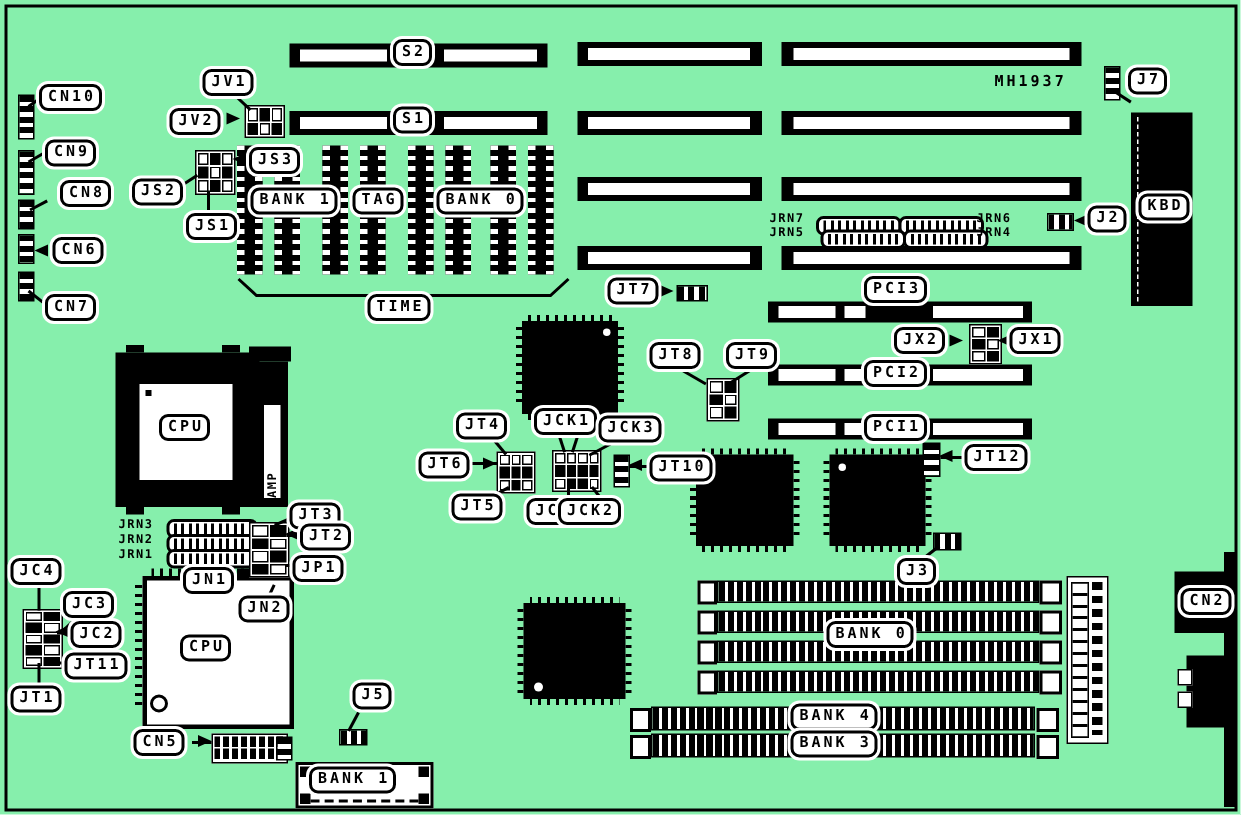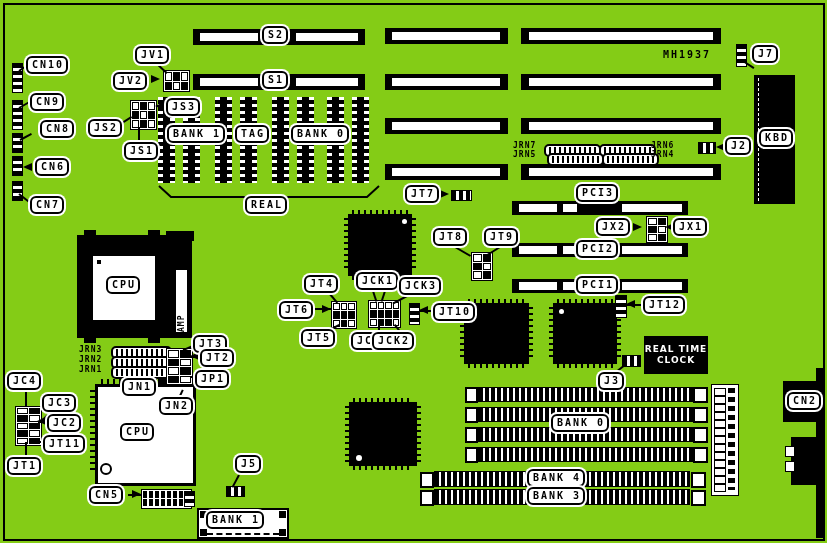--- a/index.html
+++ b/index.html
@@ -1,16 +1,16 @@
 <!DOCTYPE html>
 <html><head>
 <meta charset="utf-8">
 <style>
   html,body{margin:0;padding:0;background:#fff}
-  .stage{position:relative;width:827px;height:543px;background:#84cc16;overflow:hidden;
+  .stage{position:relative;width:827px;height:543px;background:#86efac;overflow:hidden;
          font-family:"DejaVu Sans Mono",monospace;color:#000}
   .abs{position:absolute}
   .border{position:absolute;left:3px;top:3px;width:818px;height:534px;border:2px solid #000}
   .blk{position:absolute;background:#000}
   .wht{position:absolute;background:#fff}
   .lbl{position:absolute;background:#fff;border:2px solid #000;border-radius:6px;
        font-weight:bold;font-size:10px;letter-spacing:2px;line-height:12px;
        padding:1px 2px 1px 4px;white-space:nowrap;box-shadow:0 0 0 2px #fff;z-index:6}
   .txt{position:absolute;font-weight:bold;font-size:9px;letter-spacing:1px;white-space:nowrap;z-index:5}
   .jmp{position:absolute;border:1px solid #000;background:#fff;display:grid;gap:1px;padding:1px;z-index:4}
@@ -94,21 +94,21 @@
   <div class="cchip" style="left:272px"></div>
   <div class="cchip" style="left:297px"></div>
   <div class="cchip" style="left:327px"></div>
   <div class="cchip" style="left:352px"></div>
   <div class="lbl" style="left:167px;top:125px">BANK 1</div>
   <div class="lbl" style="left:235px;top:125px">TAG</div>
   <div class="lbl" style="left:291px;top:125px">BANK 0</div>
   <svg class="abs" style="left:157px;top:184px;z-index:4" width="224" height="20" viewBox="0 0 224 20">
     <path d="M2 2 L14 13 H104 L112 18 L120 13 H210 L222 2" fill="none" stroke="#000" stroke-width="2"></path>
   </svg>
-  <div class="lbl" style="left:245px;top:196px">REAL</div>
+  <div class="lbl" style="left:245px;top:196px">TIME</div>
 
   <div class="jmp" style="left:163px;top:70px;width:23px;height:18px;grid-template-columns:repeat(3,1fr)">
     <i class="o"></i>
       <i></i>
       <i class="o"></i>
       <i></i>
       <i class="o"></i>
       <i></i>
   </div>
   <div class="lbl" style="left:135px;top:46px">JV1</div>
@@ -296,24 +296,20 @@
   <div class="tr" style="left:322px;top:305px"></div>
   <div class="ld" style="left:326px;top:331px;width:15px;transform:rotate(-28deg)"></div>
   <div class="ld" style="left:373px;top:290px;width:11px;transform:rotate(72deg)"></div>
   <div class="ld" style="left:385px;top:290px;width:11px;transform:rotate(108deg)"></div>
   <div class="ld" style="left:407px;top:295px;width:16px;transform:rotate(152deg)"></div>
   <div class="vl" style="left:378px;top:324px;height:9px"></div>
   <div class="ld" style="left:402px;top:333px;width:12px;transform:rotate(-128deg)"></div>
   <div class="ld" style="left:420px;top:310px;width:13px"></div>
   <div class="tl" style="left:419px;top:306px"></div>
 
-  <div class="rtc">
-    <span>REAL TIME</span><br>
-    <span>CLOCK</span>
-  </div>
   <div class="hdr hh" style="left:622px;top:355px;width:17px;height:10px"></div>
   <div class="lbl" style="left:598px;top:372px">J3</div>
   <div class="ld" style="left:616px;top:371px;width:13px;transform:rotate(-38deg)"></div>
 
   <div class="blk" style="left:77px;top:235px;width:96px;height:103px"></div>
   <div class="blk" style="left:84px;top:230px;width:12px;height:5px"></div>
   <div class="blk" style="left:148px;top:230px;width:12px;height:5px"></div>
   <div class="blk" style="left:84px;top:338px;width:12px;height:5px"></div>
   <div class="blk" style="left:148px;top:338px;width:12px;height:5px"></div>
   <div class="wht" style="left:93px;top:256px;width:62px;height:64px;z-index:2"></div>

